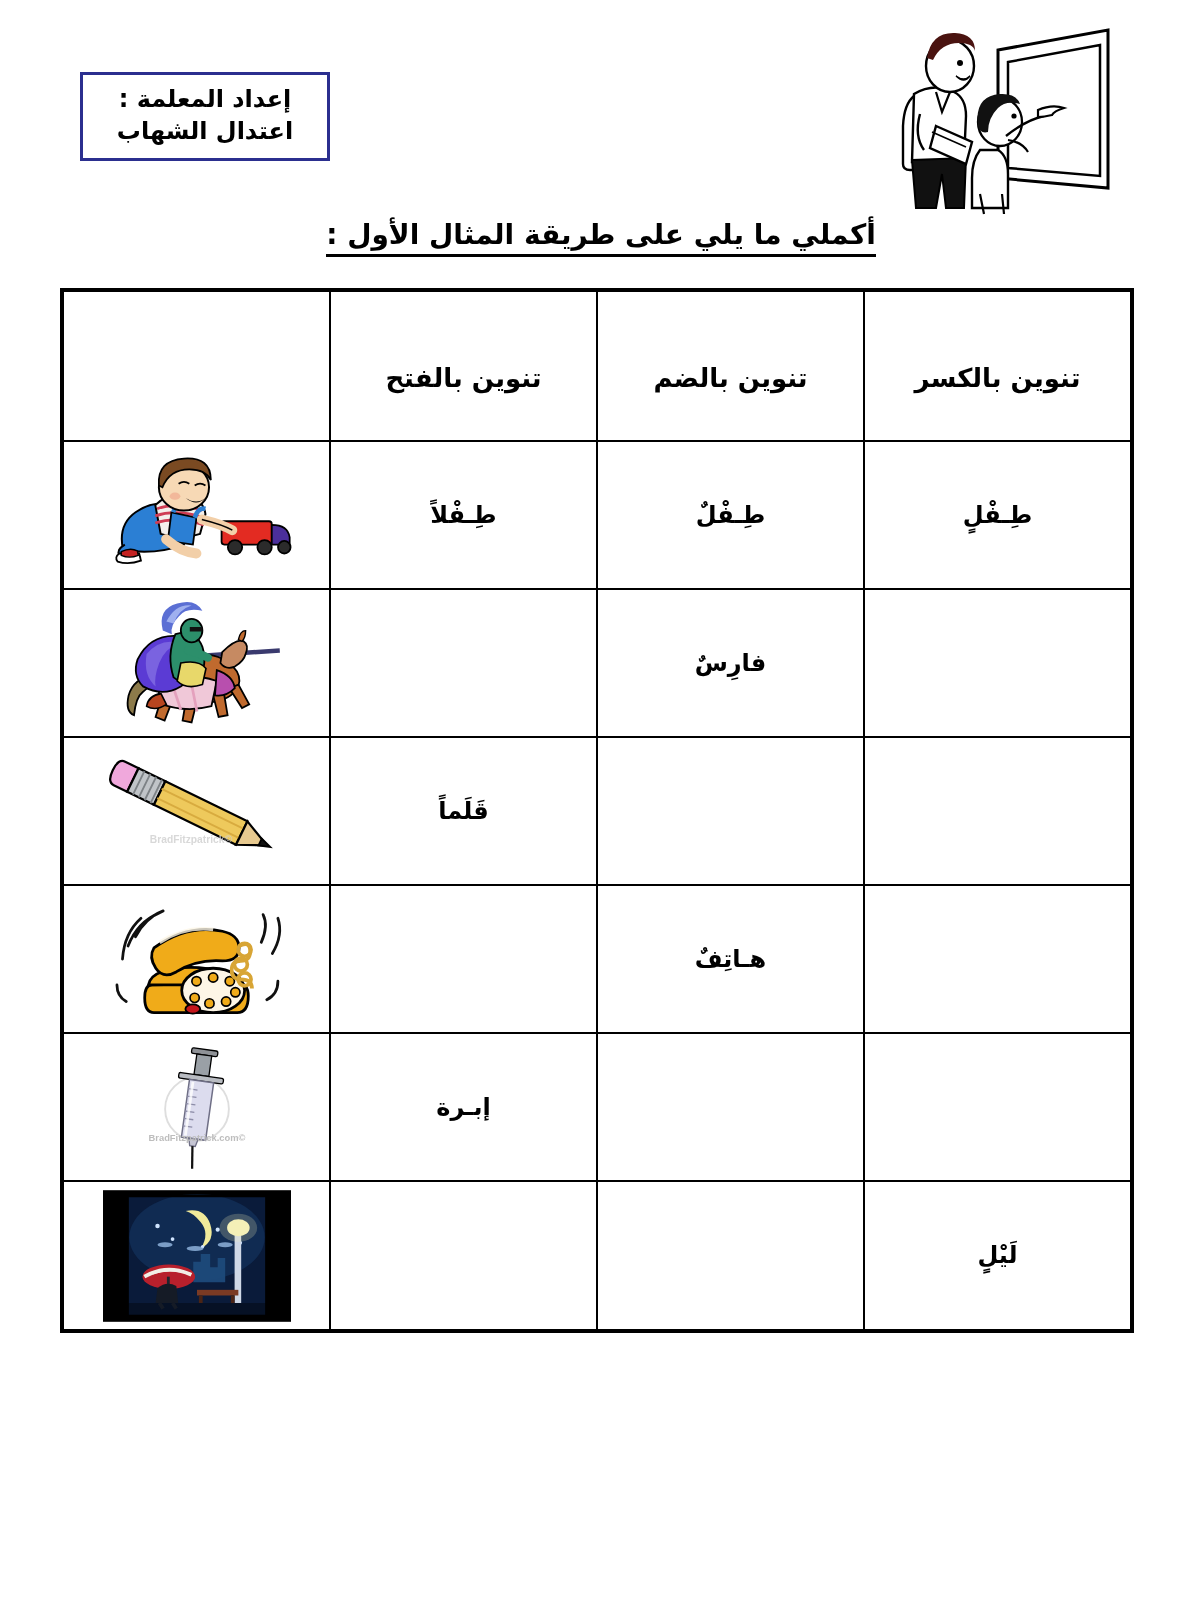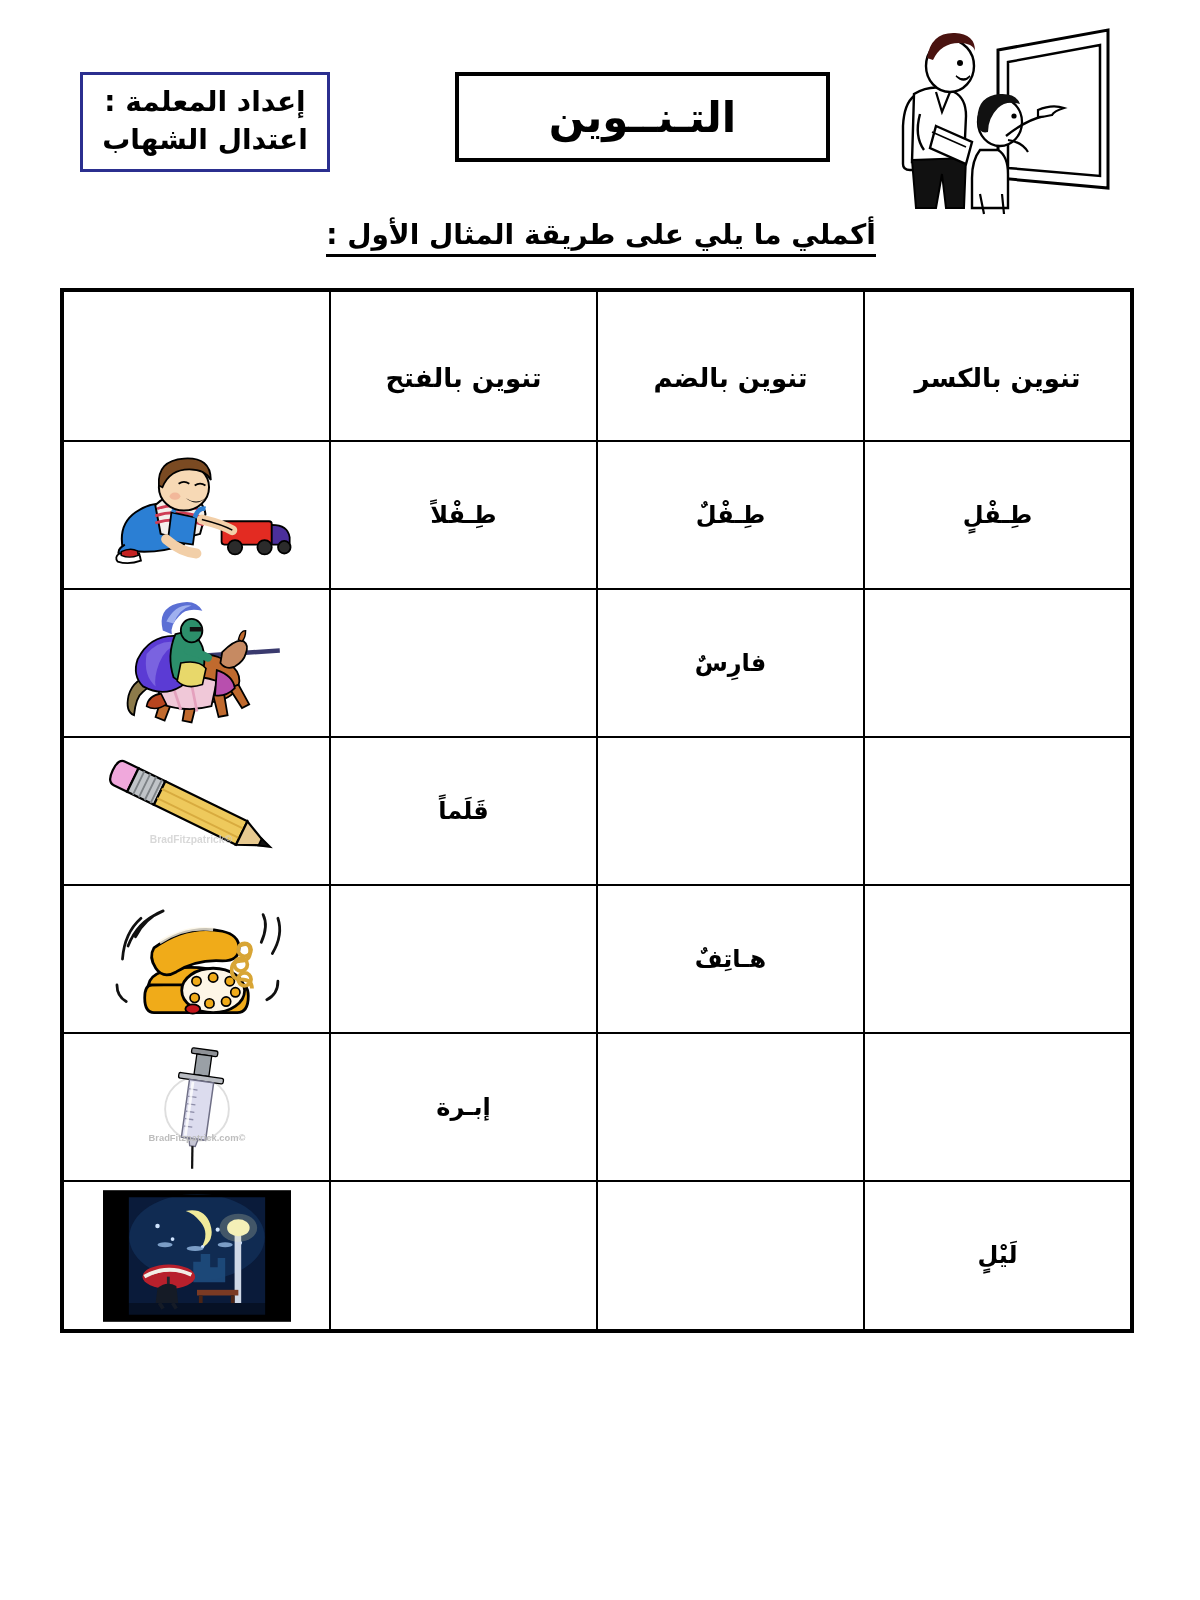--- a/index.html
+++ b/index.html
@@ -36,21 +36,21 @@
     left: 78px;
     width: 250px;
     border: 3px solid #2b2f8f;
     background: #ffffff;
     padding: 8px 10px 10px 10px;
     box-sizing: border-box;
     text-align: center;
     direction: rtl;
   }
   .credit-line {
-    font-size: 28px;
+    font-size: 24px;
     font-weight: bold;
     line-height: 1.35;
     letter-spacing: 0px;
     white-space: nowrap;
   }
 
   .title-box {
     position: absolute;
     top: 72px;
     left: 455px;
@@ -173,23 +173,20 @@
 
 <div class="page">
 
   <div class="header">
 
     <div class="credit-box">
       <div class="credit-line">إعداد المعلمة :</div>
       <div class="credit-line">اعتدال الشهاب</div>
     </div>
 
-    <div class="title-box">
-      <div class="title-text">التـنــوين</div>
-    </div>
 
     <div class="teacher-art">
       <svg viewBox="0 0 230 200" width="230" height="200" aria-hidden="true">
 
         <polygon points="118,32 228,12 228,170 118,160" fill="#ffffff" stroke="#000" stroke-width="3"></polygon>
         <polygon points="128,44 220,27 220,158 128,150" fill="#ffffff" stroke="#000" stroke-width="2.5"></polygon>
 
         <path d="M34,78 q-10,8 -11,30 l0,38 q0,6 7,6 l5,0 l2,-36 z" fill="#ffffff" stroke="#000" stroke-width="2.4"></path>
         <path d="M34,76 q20,-12 40,-2 q12,6 12,24 l-2,44 l-52,2 z" fill="#ffffff" stroke="#000" stroke-width="2.4"></path>
 

